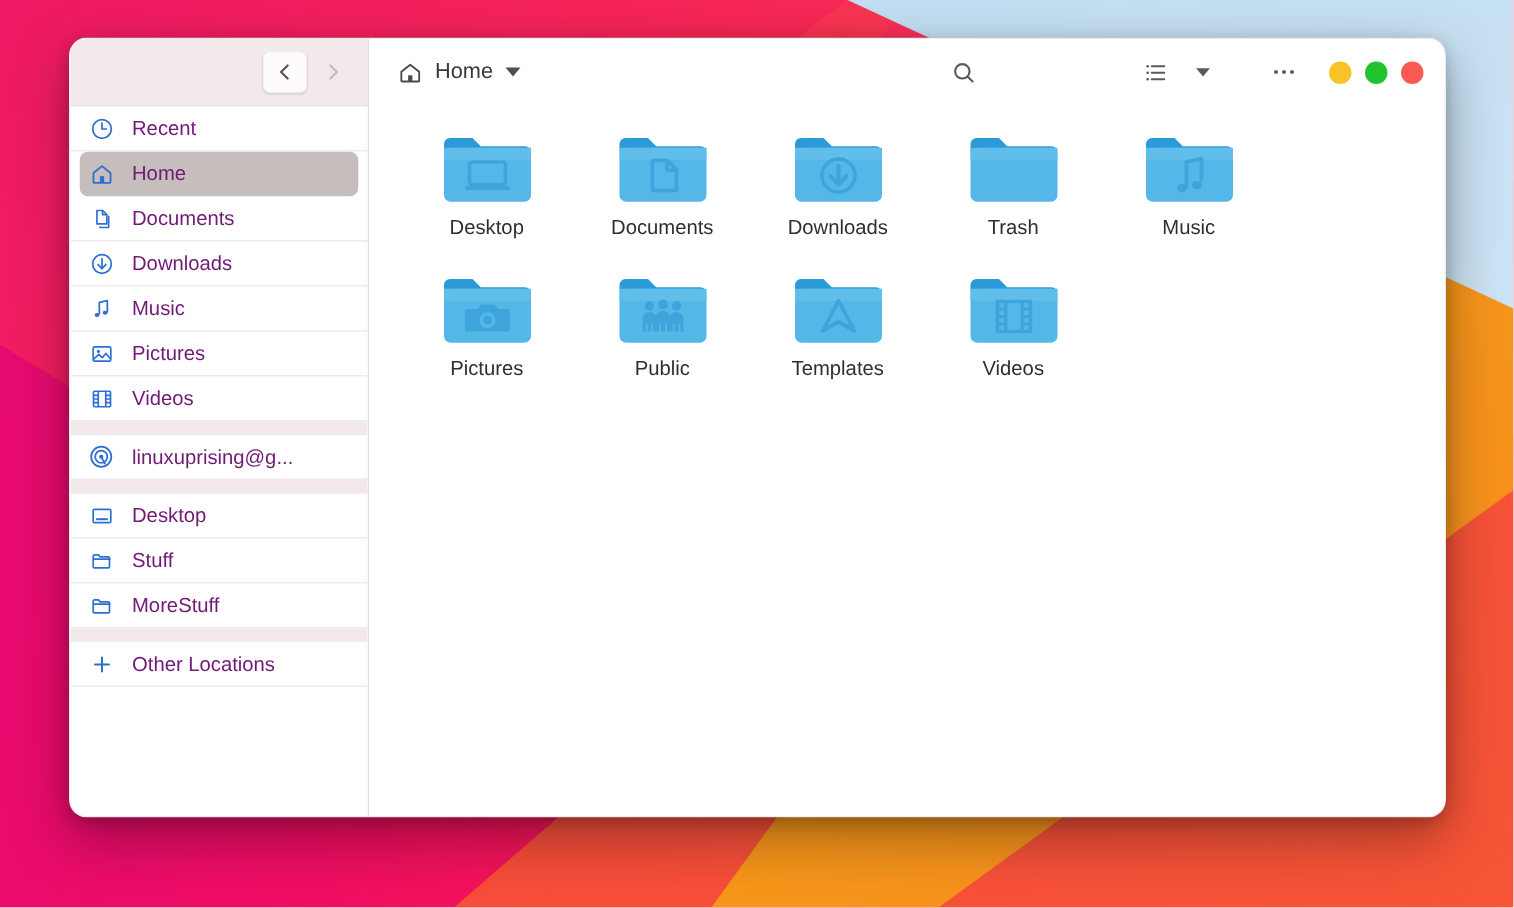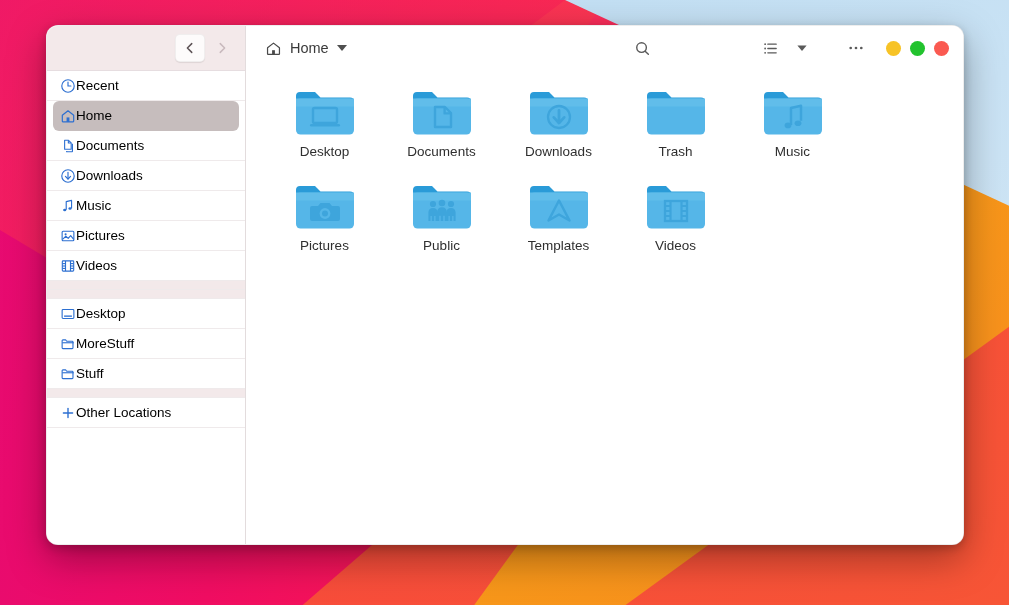--- a/index.html
+++ b/index.html
@@ -76,23 +76,23 @@
     color:#5d5356;
   }
   .navbtn.raised { background:#fdfbfb; box-shadow:0 1px 1px rgba(0,0,0,.09); border:1px solid rgba(0,0,0,.05); }
   .navbtn.dim { color:#c8b9bd; }
 
   #sidebar-list {
     flex:1; overflow:hidden;
     background:#ffffff;
   }
   .side-item {
-    height:30px; display:flex; align-items:center; gap:0;
+    height:30px; display:flex; align-items:center; gap:12px;
     padding:0 10px 0 12px;
-    font-size:13.5px; color:#000000;
+    font-size:13.5px; color:#701a75;
     border-bottom:1px solid #efeaeb;
     white-space:nowrap;
   }
   .side-item .ico { width:17px; height:17px; flex:none; display:flex; align-items:center; justify-content:center; color:#2c6fd1; }
   .side-item.selected {
     background:#c6bdbd; border-radius:6px;
     margin:0 6px; padding-left:6px;
     border-bottom:1px solid transparent;
   }
   .side-sep {
@@ -240,51 +240,62 @@
                 <line x1="11.9" y1="9" x2="15.2" y2="9"></line>
                 <line x1="11.9" y1="11.7" x2="15.2" y2="11.7"></line>
               </svg>
           </span>
           <span>Videos</span>
         </div>
 
 
         <div class="side-sep"></div>
 
+        <div class="side-item">
+          <span class="ico">
+            <svg width="17" height="17" viewBox="0 0 18 18" fill="none" stroke="currentColor" stroke-width="1.25">
+                <circle cx="9" cy="9" r="7.1"></circle>
+                <circle cx="9" cy="9" r="4.3"></circle>
+                <circle cx="9" cy="9" r="1.5" fill="currentColor" stroke="none"></circle>
+                <path d="M11.6 13.8 9 9" stroke-linecap="round"></path>
+              </svg>
+          </span>
+          <span>linuxuprising@g...</span>
+        </div>
 
         <div class="side-sep"></div>
 
         <div class="side-item">
           <span class="ico">
             <svg width="16" height="16" viewBox="0 0 18 18" fill="none" stroke="currentColor" stroke-width="1.25">
                 <rect x="2.4" y="4" width="13.2" height="10" rx="1"></rect>
                 <line x1="4.6" y1="11.4" x2="13.4" y2="11.4" stroke-width="1.5"></line>
               </svg>
           </span>
           <span>Desktop</span>
         </div>
 
         <div class="side-item">
           <span class="ico">
             <svg width="16" height="16" viewBox="0 0 18 18" fill="none" stroke="currentColor" stroke-width="1.25" stroke-linejoin="round">
                 <path d="M2.4 5.3a.9.9 0 0 1 .9-.9h3l1.3 1.5h6.1a.9.9 0 0 1 .9.9v6.5a.9.9 0 0 1-.9.9H3.3a.9.9 0 0 1-.9-.9z"></path>
                 <line x1="2.6" y1="7.6" x2="15.4" y2="7.6"></line>
               </svg>
           </span>
-          <span>MoreStuff</span>
+          <span>Stuff</span>
         </div>
 
         <div class="side-item">
           <span class="ico">
             <svg width="16" height="16" viewBox="0 0 18 18" fill="none" stroke="currentColor" stroke-width="1.25" stroke-linejoin="round">
                 <path d="M2.4 5.3a.9.9 0 0 1 .9-.9h3l1.3 1.5h6.1a.9.9 0 0 1 .9.9v6.5a.9.9 0 0 1-.9.9H3.3a.9.9 0 0 1-.9-.9z"></path>
                 <line x1="2.6" y1="7.6" x2="15.4" y2="7.6"></line>
               </svg>
           </span>
-          <span>Stuff</span>
+          <span>MoreStuff</span>
         </div>
 
         <div class="side-sep"></div>
 
         <div class="side-item">
           <span class="ico">
             <svg width="16" height="16" viewBox="0 0 18 18" fill="none" stroke="currentColor" stroke-width="1.55" stroke-linecap="round">
                 <line x1="9" y1="3.8" x2="9" y2="14.2"></line>
                 <line x1="3.8" y1="9" x2="14.2" y2="9"></line>
               </svg>

